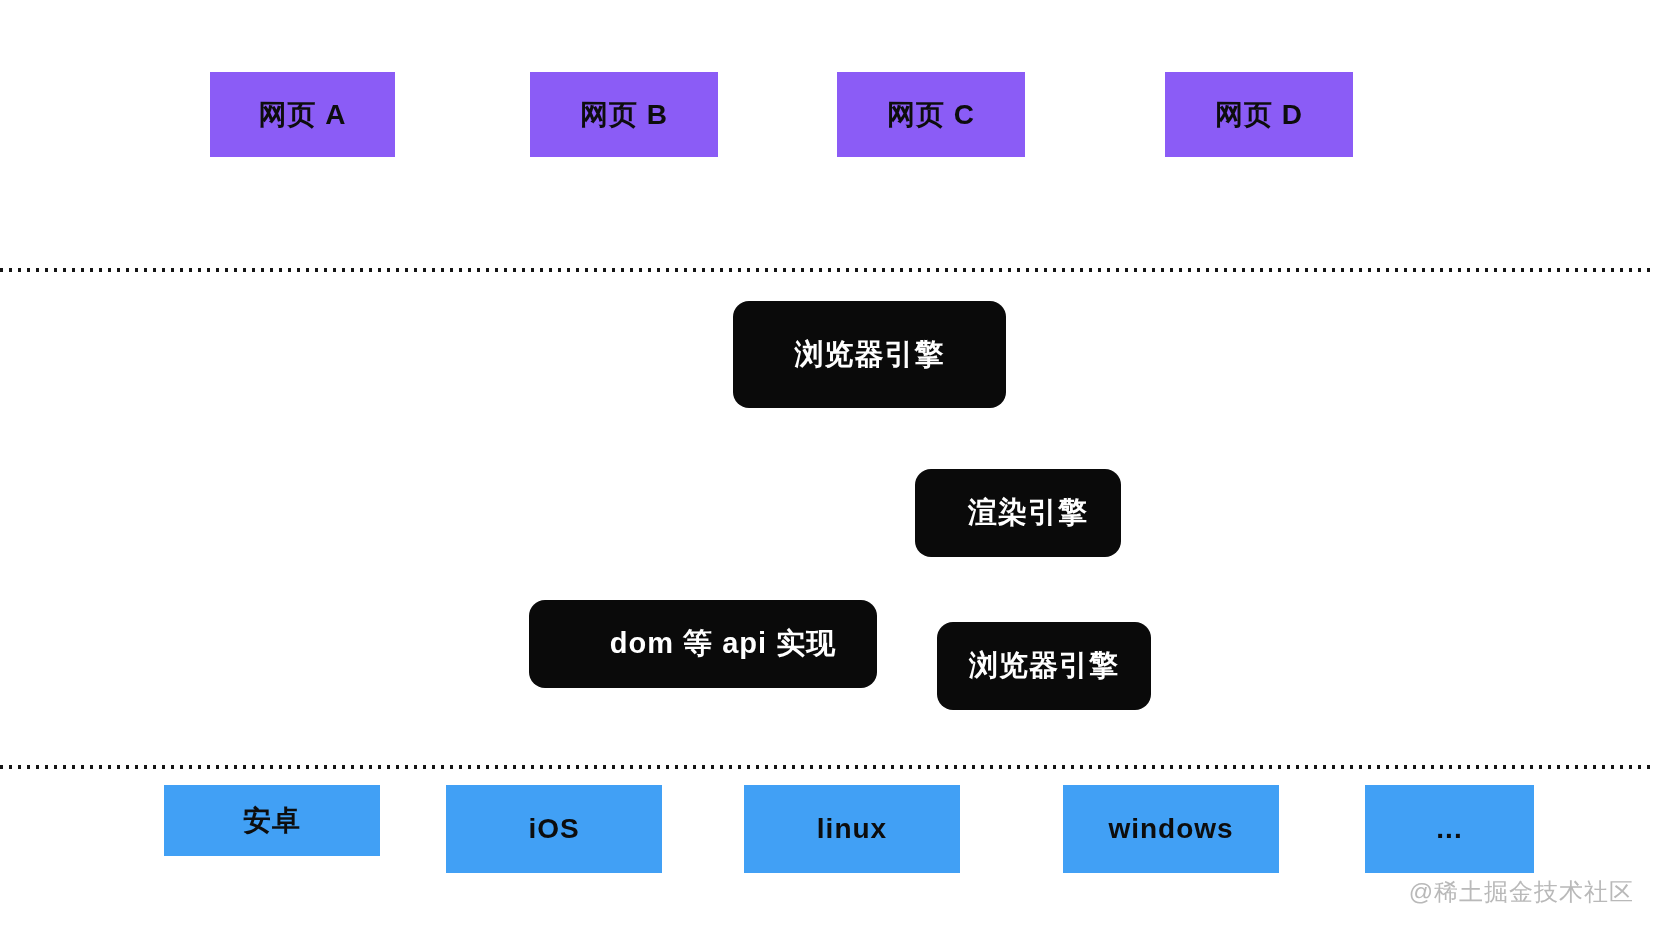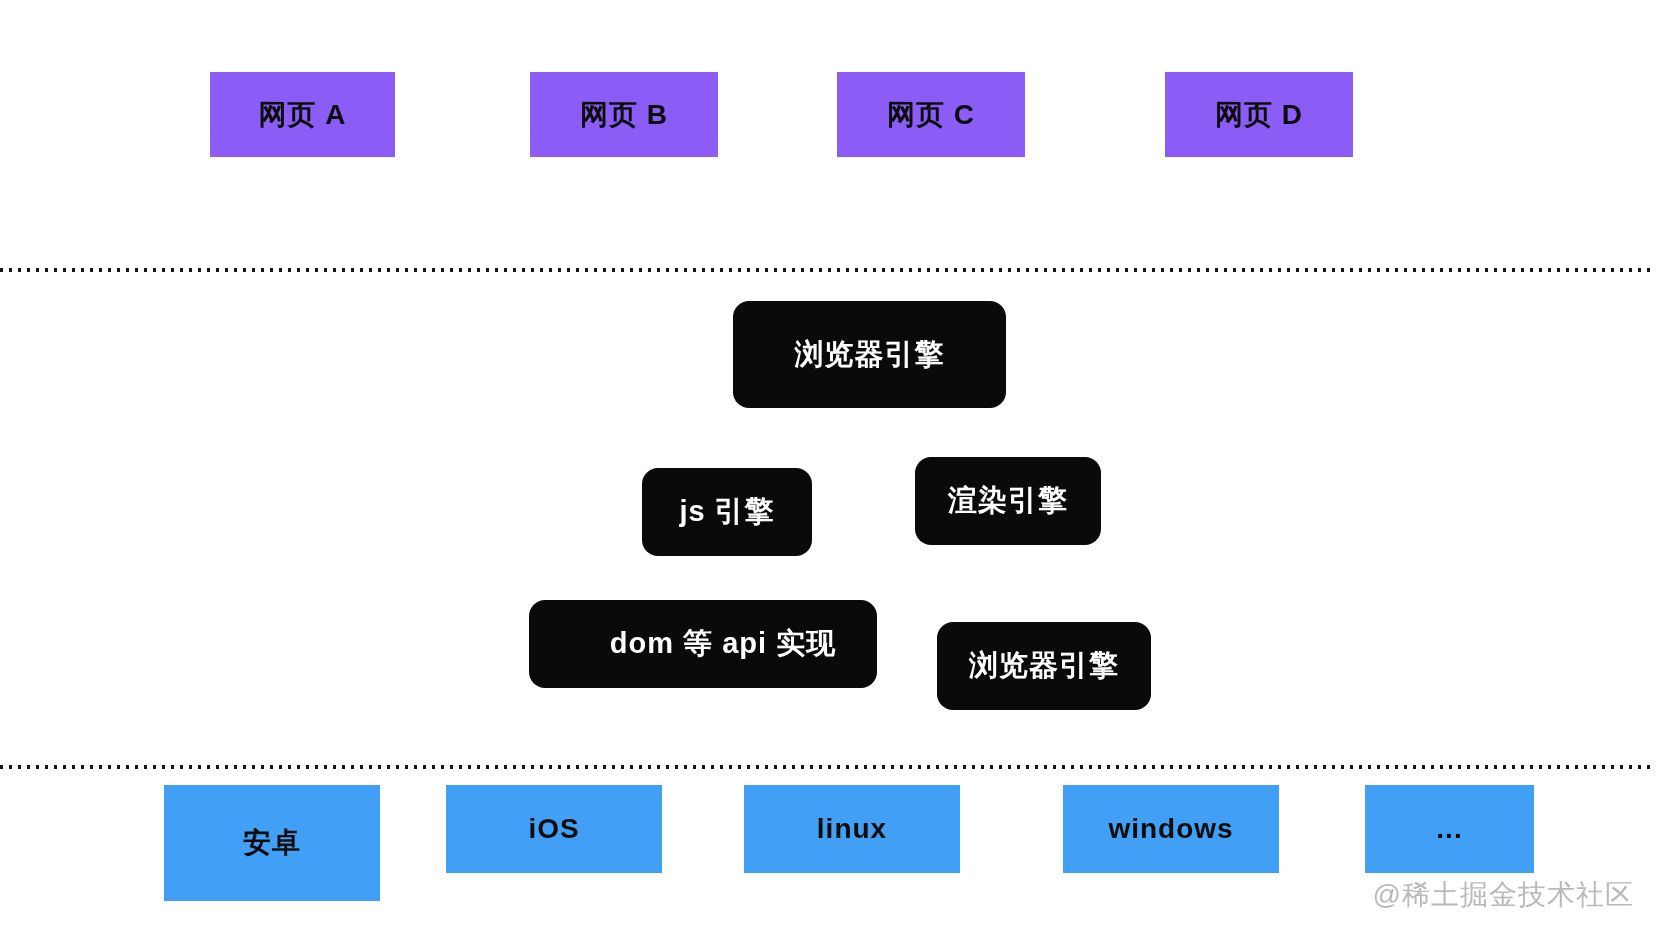--- a/index.html
+++ b/index.html
@@ -51,35 +51,35 @@
   .box-a { left: 210px;  top: 72px; width: 185px; height: 85px; }
   .box-b { left: 530px;  top: 72px; width: 188px; height: 85px; }
   .box-c { left: 837px;  top: 72px; width: 188px; height: 85px; text-align: center; }
   .box-d { left: 1165px; top: 72px; width: 188px; height: 85px; }
   
   .sep1 { top: 268px; }
   .sep2 { top: 765px; }
   
   .browser-engine { left: 733px; top: 301px; width: 273px; height: 107px; }
   .js-engine      { left: 642px; top: 468px; width: 170px; height: 88px; }
-  .render-engine  { left: 915px; top: 457px; width: 186px; height: 88px; }
+  .render-engine  { left: 915px; top: 469px; width: 186px; height: 88px; padding-left: 20px; }
   .dom-impl       { left: 529px; top: 600px; width: 308px; height: 88px; padding-left: 40px; }
   .render-impl    { left: 937px; top: 622px; width: 214px; height: 88px; }
   
-  .p-android { left: 164px;  top: 785px; width: 216px; height: 116px; }
+  .p-android { left: 164px;  top: 785px; width: 216px; height: 71px; }
   .p-ios     { left: 446px;  top: 785px; width: 216px; height: 88px; }
   .p-linux   { left: 744px;  top: 785px; width: 216px; height: 88px; }
   .p-windows { left: 1063px; top: 785px; width: 216px; height: 88px; }
   .p-more    { left: 1365px; top: 785px; width: 169px; height: 88px; }
   
   .watermark {
     position: absolute;
     top: 876px;
     right: 22px;
-    font-size: 28px;
+    font-size: 24px;
     color: #b9b9b9;
     font-weight: normal;
     letter-spacing: 1px;
   }
 </style>
 </head>
 <body>
 
 <div class="canvas">
 
@@ -93,23 +93,20 @@
     <span>网页 C</span>
   </div>
   <div class="box webpage-box box-d">
     <span>网页 D</span>
   </div>
 
   <div class="dotted-sep sep1"></div>
 
   <div class="box engine-box browser-engine">
     <span>浏览器引擎</span>
-  </div>
-  <div class="box engine-box js-engine">
-    <span>js 引擎</span>
   </div>
   <div class="box engine-box render-engine">
     <span>渲染引擎</span>
   </div>
   <div class="box engine-box dom-impl">
     <span>dom 等 api 实现</span>
   </div>
   <div class="box engine-box render-impl">
     <span>浏览器引擎</span>
   </div>

